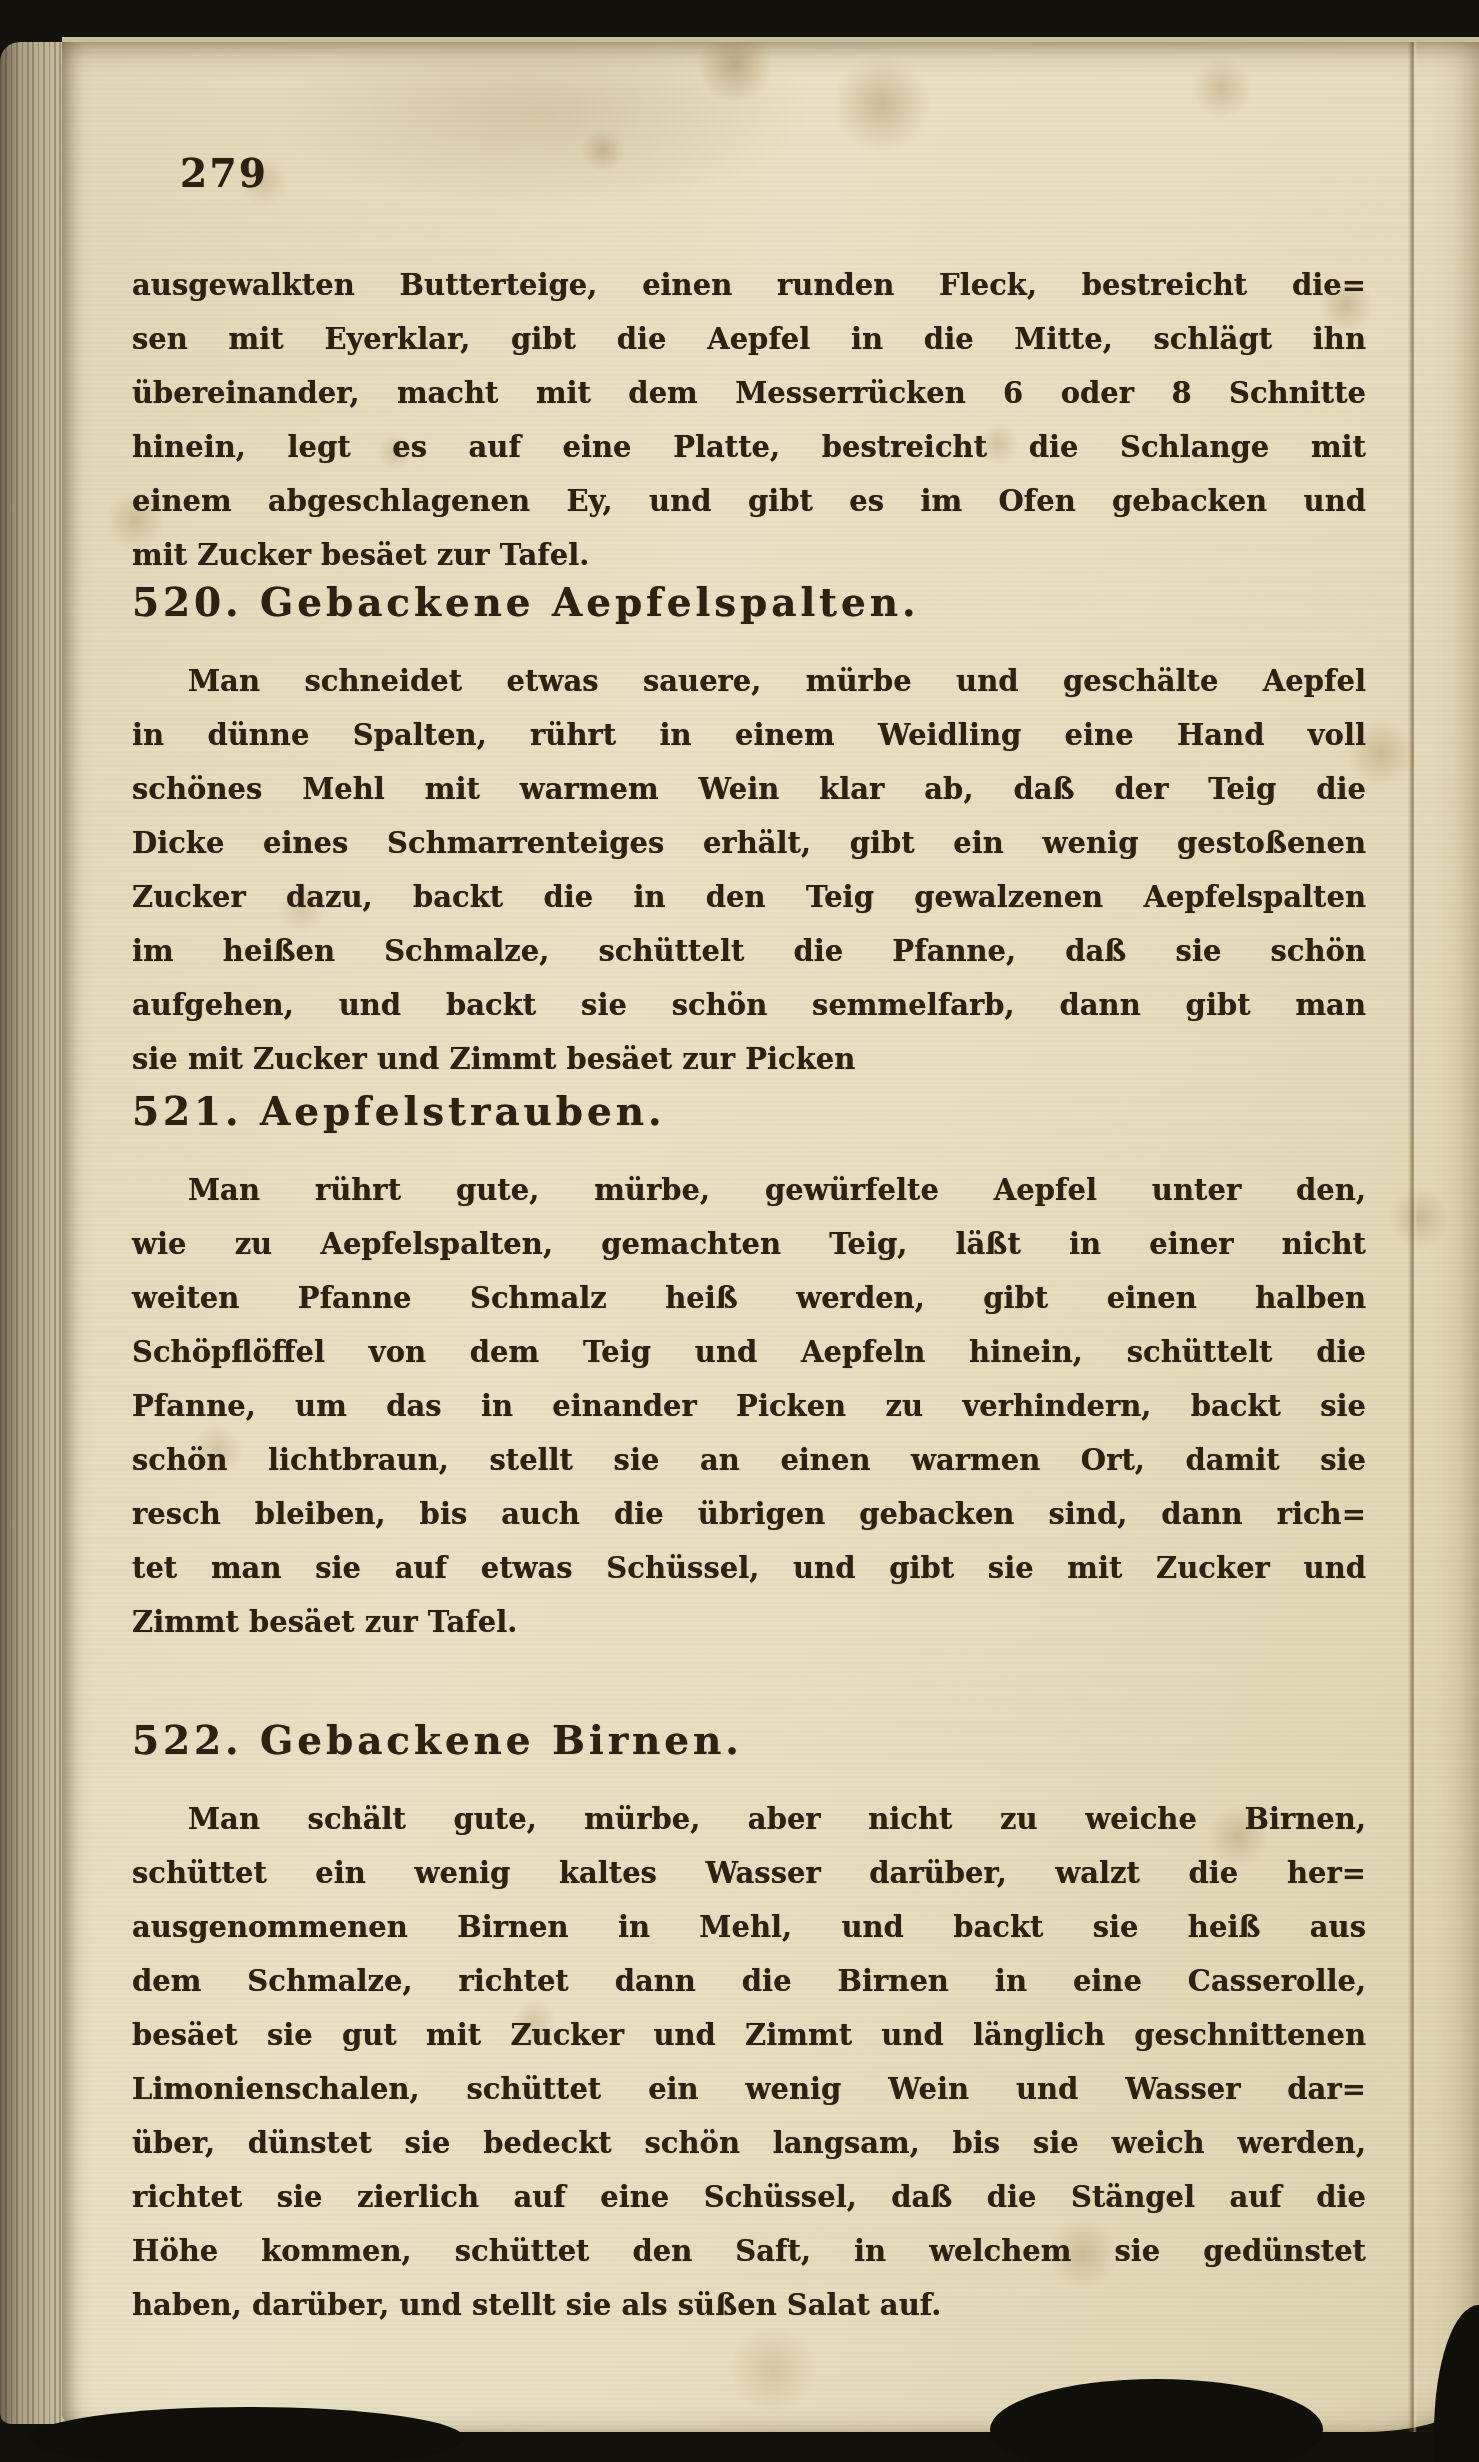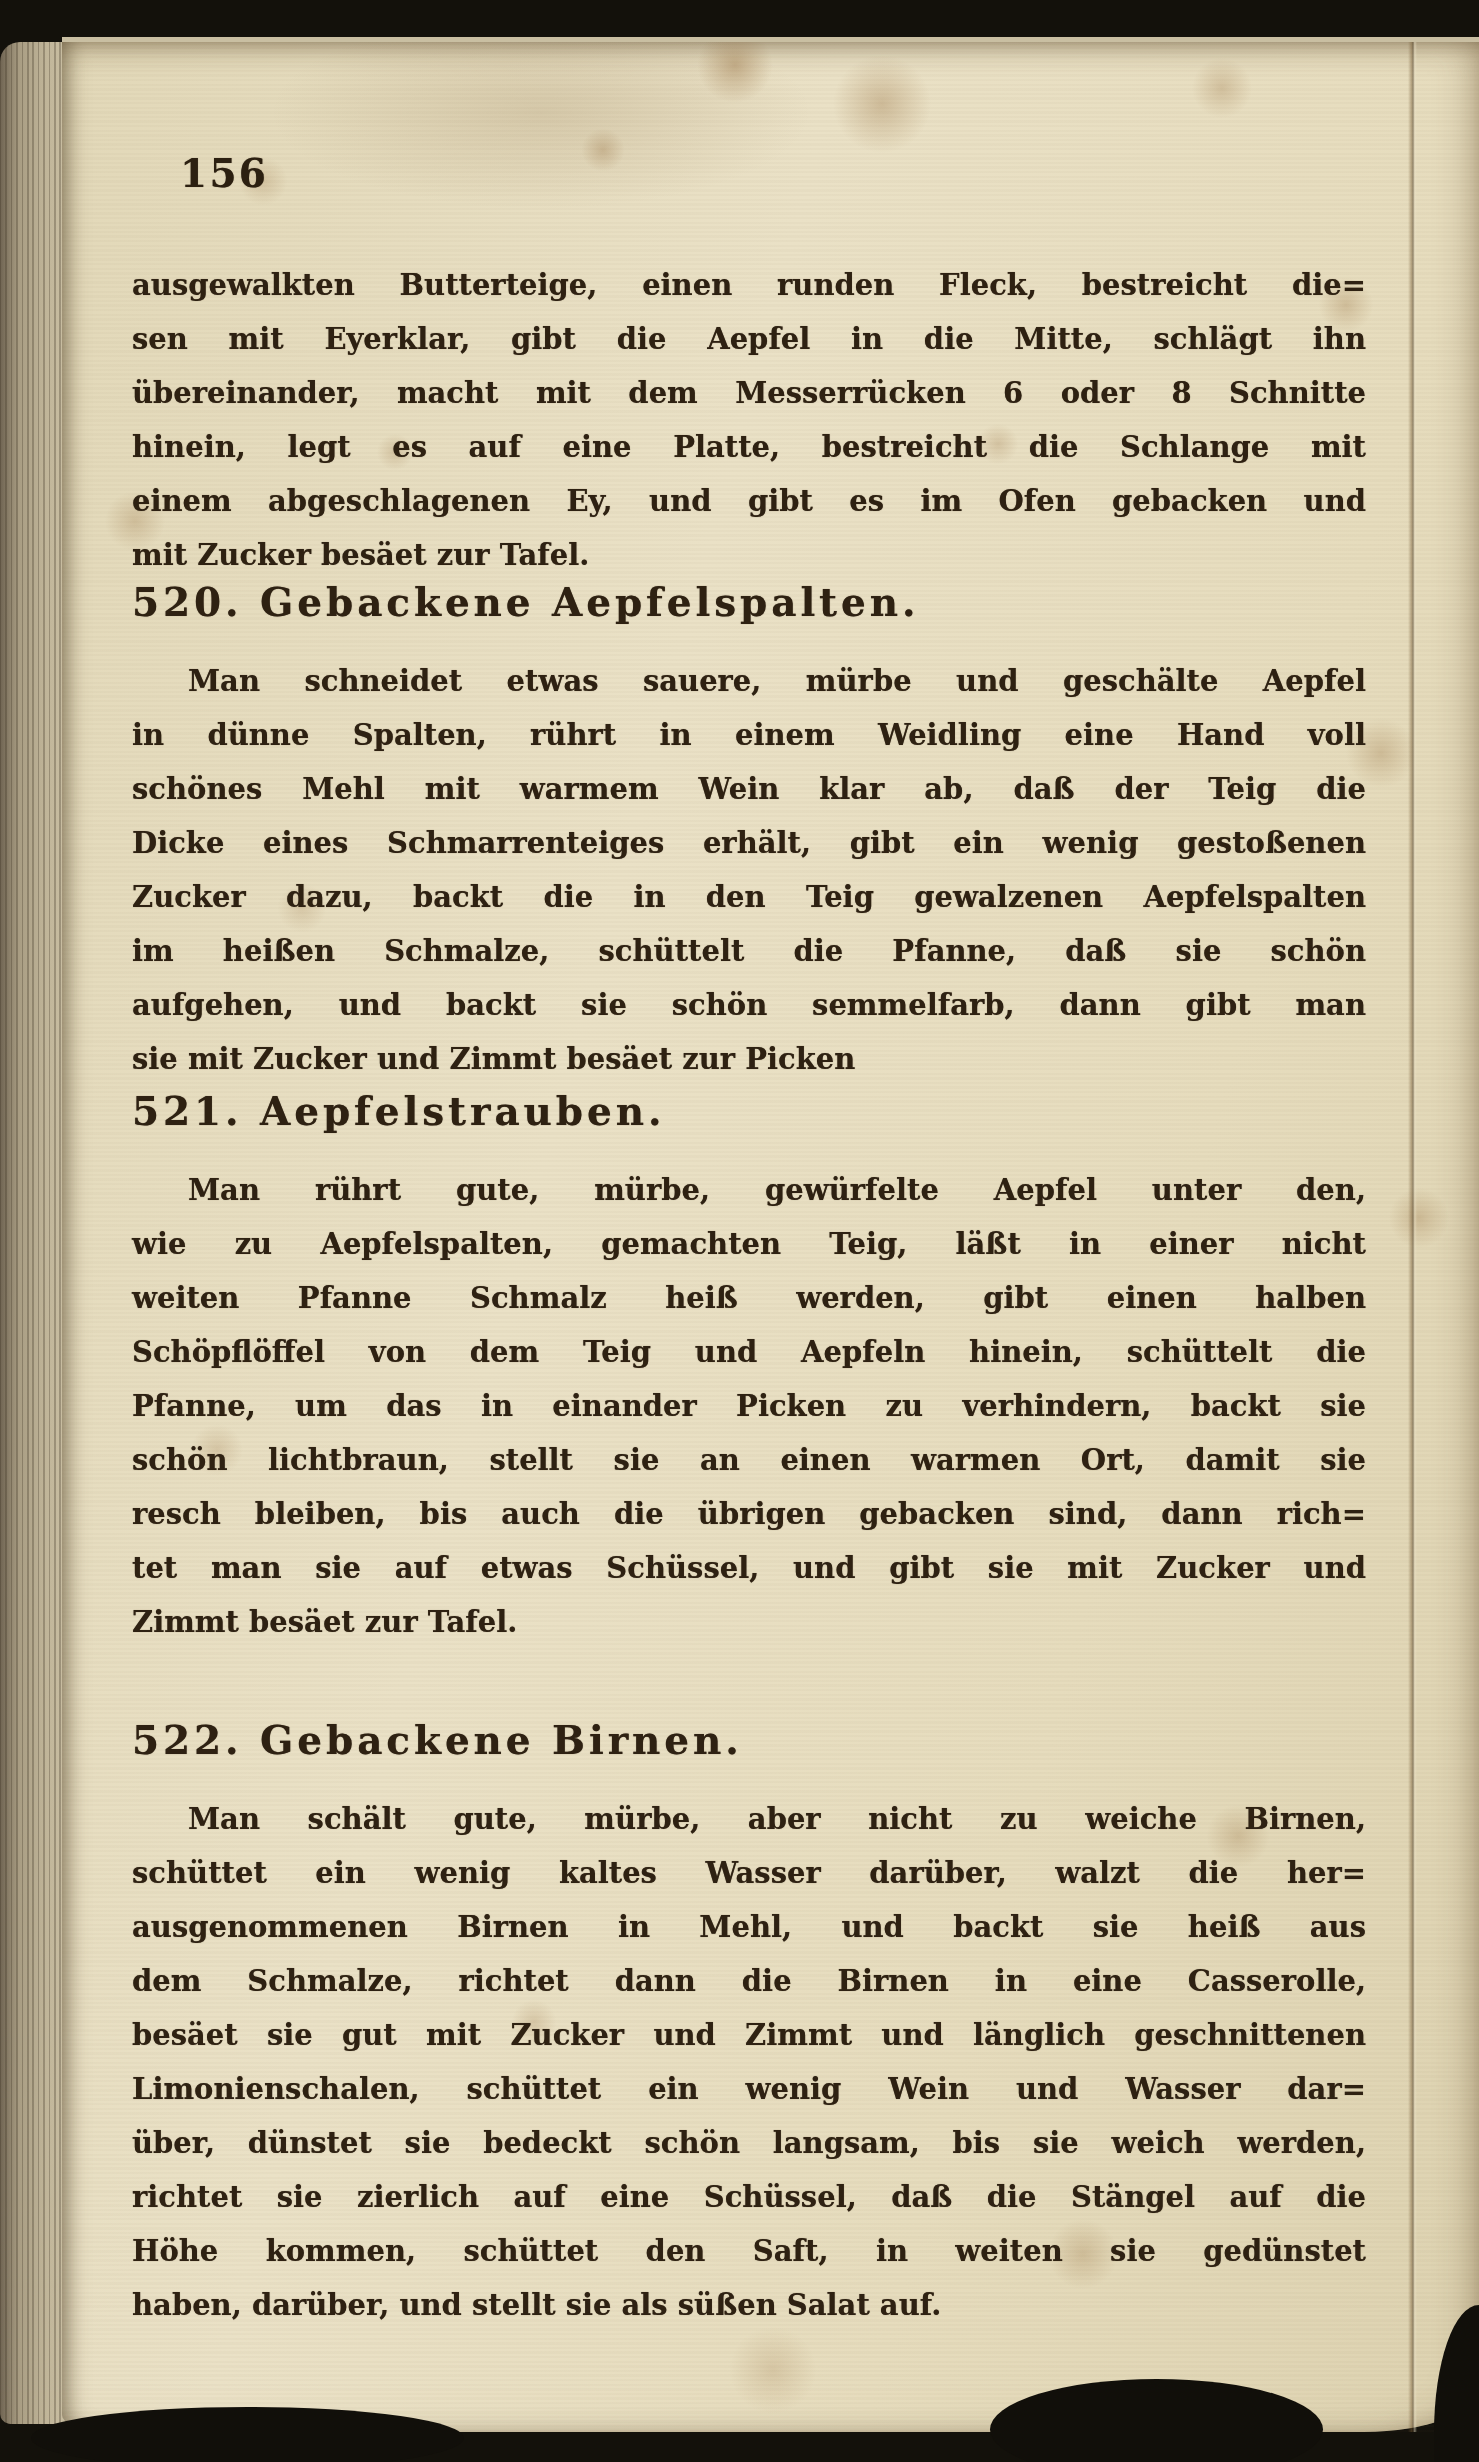--- a/index.html
+++ b/index.html
@@ -77,21 +77,21 @@
 <body>
 
 <div class="scene">
 
   <div class="book-edges"></div>
 
   <div class="page">
     <div class="spots"></div>
     <div class="crease"></div>
 
-    <div class="page-number">156</div>
+    <div class="page-number">279</div>
 
     <section class="sec" style="top:216px">
       <div class="tline">ausgewalkten Butterteige, einen runden Fleck, bestreicht die=</div>
       <div class="tline">sen mit Eyerklar, gibt die Aepfel in die Mitte, schlägt ihn</div>
       <div class="tline">übereinander, macht mit dem Messerrücken 6 oder 8 Schnitte</div>
       <div class="tline">hinein, legt es auf eine Platte, bestreicht die Schlange mit</div>
       <div class="tline">einem abgeschlagenen Ey, und gibt es im Ofen gebacken und</div>
       <div class="tline last">mit Zucker besäet zur Tafel.</div>
     </section>
 
@@ -123,21 +123,21 @@
     <section class="sec" style="top:1675px">
       <h2 class="heading">522. Gebackene Birnen.</h2>
       <div class="tline indent">Man schält gute, mürbe, aber nicht zu weiche Birnen,</div>
       <div class="tline">schüttet ein wenig kaltes Wasser darüber, walzt die her=</div>
       <div class="tline">ausgenommenen Birnen in Mehl, und backt sie heiß aus</div>
       <div class="tline">dem Schmalze, richtet dann die Birnen in eine Casserolle,</div>
       <div class="tline">besäet sie gut mit Zucker und Zimmt und länglich geschnittenen</div>
       <div class="tline">Limonienschalen, schüttet ein wenig Wein und Wasser dar=</div>
       <div class="tline">über, dünstet sie bedeckt schön langsam, bis sie weich werden,</div>
       <div class="tline">richtet sie zierlich auf eine Schüssel, daß die Stängel auf die</div>
-      <div class="tline">Höhe kommen, schüttet den Saft, in weiten sie gedünstet</div>
+      <div class="tline">Höhe kommen, schüttet den Saft, in welchem sie gedünstet</div>
       <div class="tline last">haben, darüber, und stellt sie als süßen Salat auf.</div>
     </section>
   </div>
 
   <div class="notch"></div>
   <div class="dip"></div>
   <div class="dip2"></div>
 </div>
 
 

